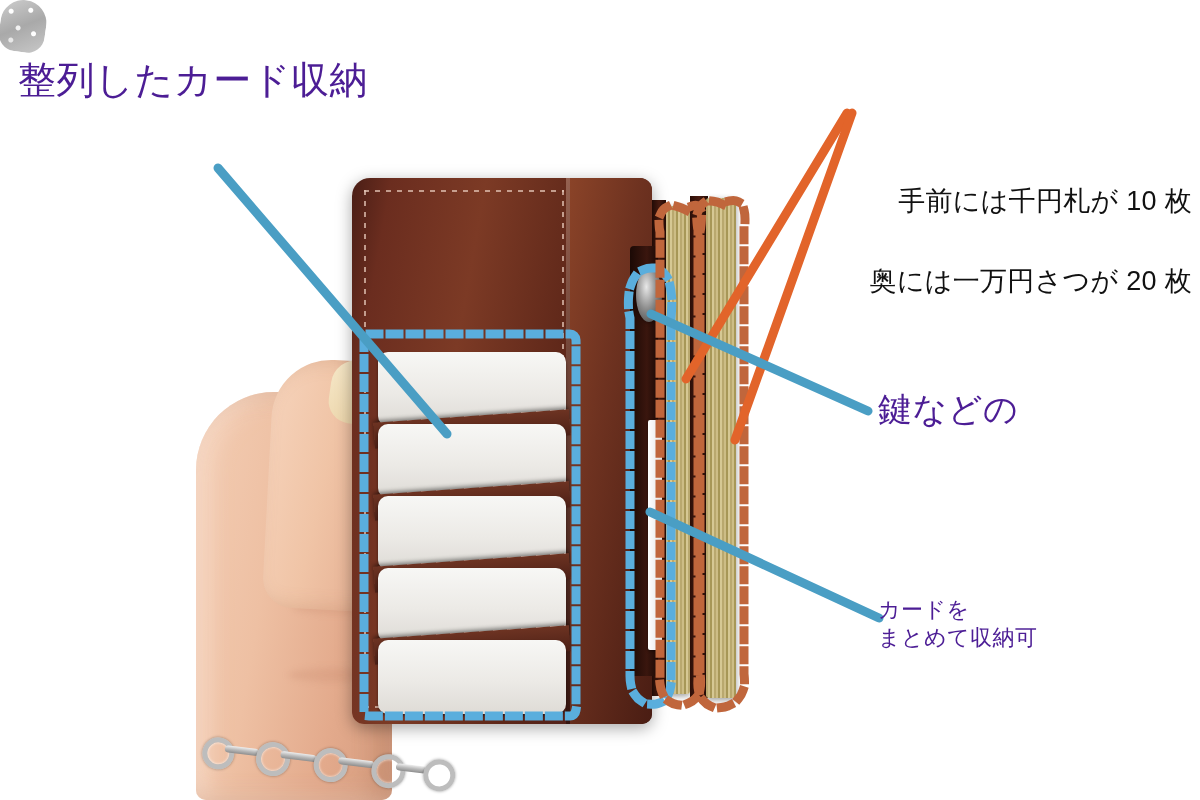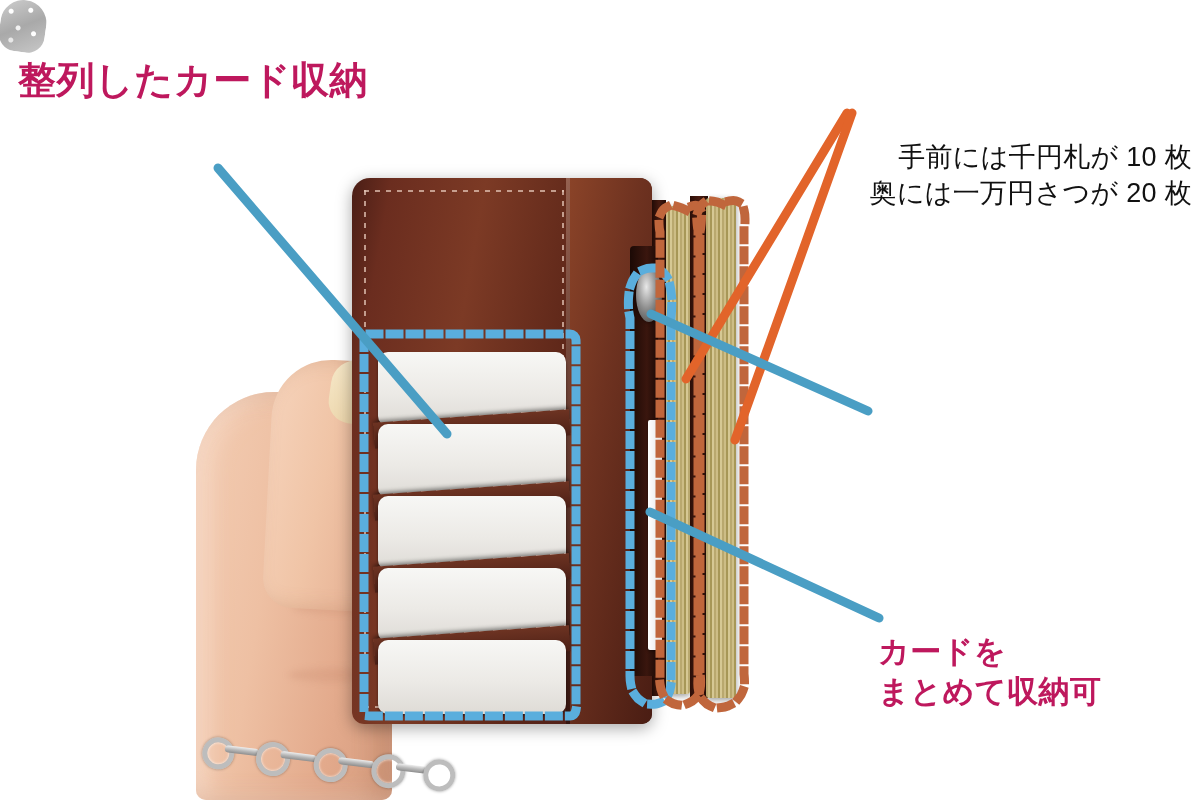--- a/index.html
+++ b/index.html
@@ -12,47 +12,47 @@
     width: 1200px;
     height: 800px;
     background: #ffffff;
     overflow: hidden;
     font-family: "Liberation Sans", "DejaVu Sans", sans-serif;
   }
 
   
   .anno {
     position: absolute;
-    color: #be185d;
+    color: #4c1d95;
     font-family: "Liberation Sans", "DejaVu Sans", sans-serif;
-    font-weight: 700;
+    font-weight: 400;
     white-space: nowrap;
     line-height: 1.28;
     letter-spacing: 0.5px;
   }
   .anno .ln { display: block; }
 
   #anno-cards      { left: 18px;  top: 56px;  font-size: 38px; }
   #anno-bills      { left: 786px; top: 62px;  font-size: 38px; }
   #anno-keys       { left: 878px; top: 388px; font-size: 34px; }
-  #anno-cardsmulti { left: 878px; top: 632px; font-size: 31px; }
+  #anno-cardsmulti { left: 878px; top: 596px; font-size: 22px; }
 
   #anno-detail {
     position: absolute;
     left: 836px;
     top: 140px;
     width: 356px;
     text-align: right;
     font-size: 27px;
     line-height: 1.33;
     color: #111111;
     white-space: nowrap;
     letter-spacing: 0.3px;
   }
-  #anno-detail .ln { display: block; }
+  #anno-detail .ln { display: block; margin-top: 44px; }
   .hl { color: #a8453c; }
 
   
   #photo {
     position: absolute;
     left: 0; top: 0;
     width: 1200px; height: 800px;
   }
 
   
@@ -333,20 +333,21 @@
     <span class="ln">整列したカード収納</span>
   </div>
 
 
   <div id="anno-detail">
     <span class="ln">手前には千円札が 10 枚</span>
     <span class="ln">奥には一万円さつが 20 枚</span>
   </div>
 
   <div class="anno" id="anno-keys">
+    <span class="ln">鍵などの</span>
   </div>
 
   <div class="anno" id="anno-cardsmulti">
     <span class="ln">カードを</span>
     <span class="ln">まとめて収納可</span>
   </div>
 
 </div>
 
 </body></html>

